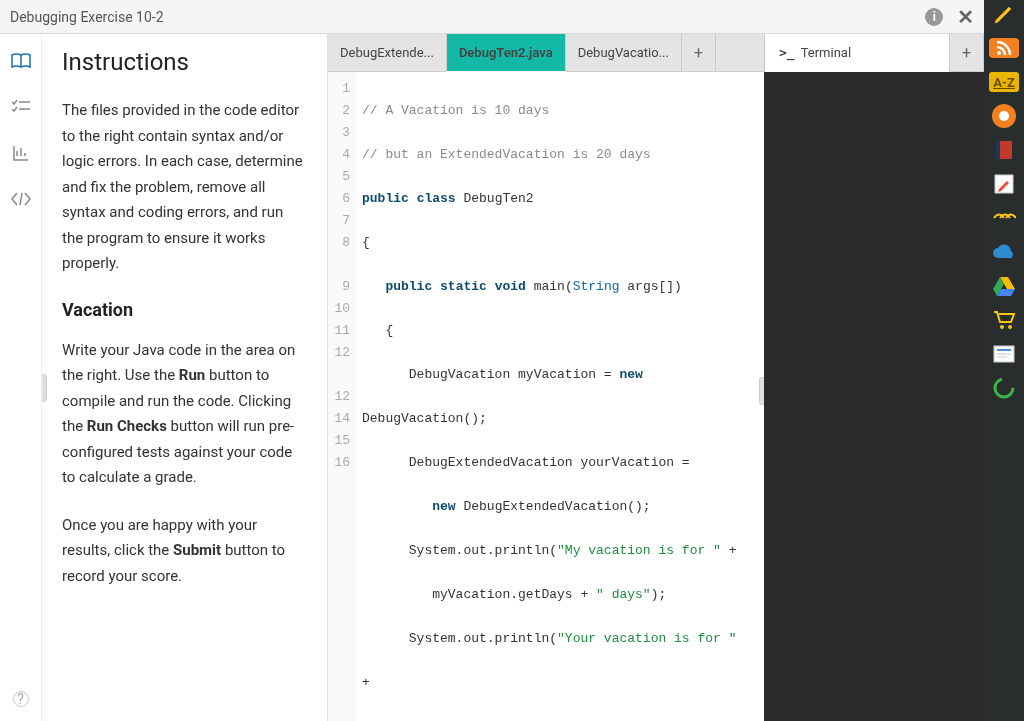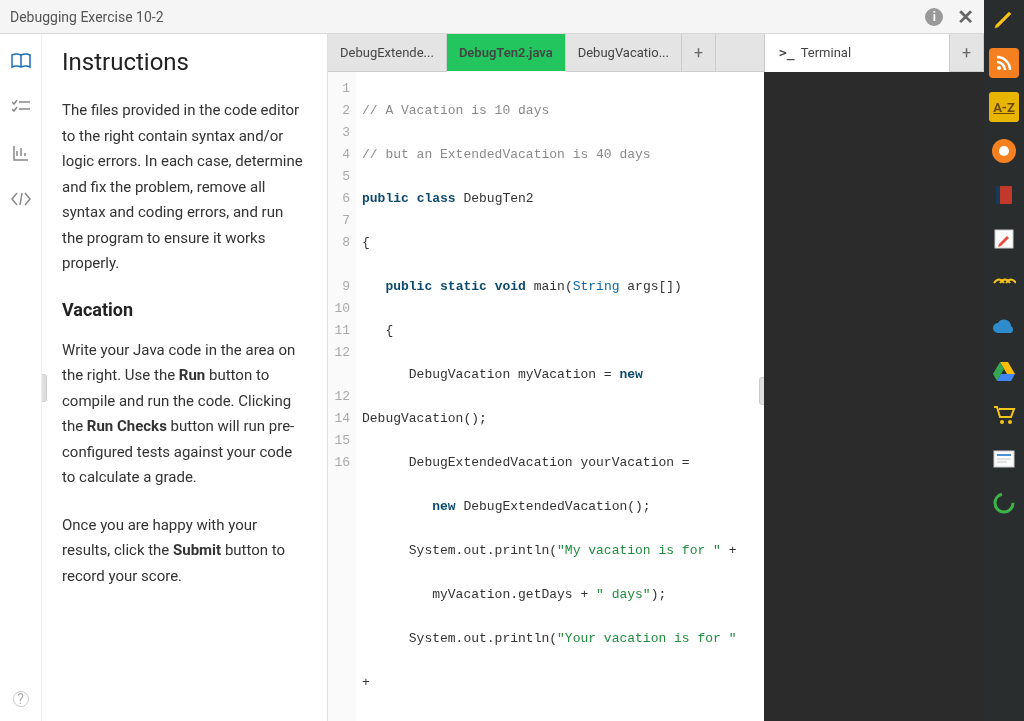--- a/index.html
+++ b/index.html
@@ -23,21 +23,21 @@
     background: #2a2d2e;
     display: flex;
     flex-direction: column;
     align-items: center;
     padding-top: 4px;
     gap: 14px;
     height: 721px;
   }
   .right-toolbar .tool {
     width: 30px;
-    height: 30px;
+    height: 20px;
     display: flex;
     align-items: center;
     justify-content: center;
     cursor: pointer;
     font-size: 18px;
     font-weight: bold;
     border-radius: 4px;
     text-decoration: underline;
   }
   .titlebar {
@@ -146,21 +146,21 @@
     border-right: 1px solid #ccc;
     font-size: 13px;
     color: #444;
     cursor: pointer;
     white-space: nowrap;
     overflow: hidden;
     text-overflow: ellipsis;
     max-width: 120px;
   }
   .tab.active {
-    background: #22c55e;
+    background: #14b8a6;
     font-weight: 600;
     border-bottom: 1px solid #fff;
     margin-bottom: -1px;
   }
   .tab.plus {
     max-width: 34px;
     min-width: 34px;
     justify-content: center;
     font-size: 16px;
     color: #666;
@@ -331,21 +331,21 @@
             <div>10</div>
             <div>11</div>
             <div style="height:44px;line-height:22px">12</div>
             <div>12</div>
             <div>14</div>
             <div>15</div>
             <div>16</div>
           </div>
           <div class="code-lines">
 <div class="line"><span class="tok-comment">// A Vacation is 10 days</span></div>
-<div class="line"><span class="tok-comment">// but an ExtendedVacation is 40 days</span></div>
+<div class="line"><span class="tok-comment">// but an ExtendedVacation is 20 days</span></div>
 <div class="line"><span class="tok-keyword">public</span> <span class="tok-keyword">class</span><span> DebugTen2</span></div>
 <div class="line"><span>{</span></div>
 <div class="line"><span>   </span><span class="tok-keyword">public</span> <span class="tok-keyword">static</span> <span class="tok-keyword">void</span><span class="tok-method"> main(</span><span class="tok-type">String</span><span> args[])</span></div>
 <div class="line"><span>   {</span></div>
 <div class="line"><span>      DebugVacation myVacation = </span><span class="tok-keyword">new</span></div>
 <div class="line wrap"><span>DebugVacation();</span></div>
 <div class="line"><span>      DebugExtendedVacation yourVacation =</span></div>
 <div class="line"><span>         </span><span class="tok-keyword">new</span><span> DebugExtendedVacation();</span></div>
 <div class="line"><span>      System.out.println(</span><span class="tok-string">"My vacation is for "</span><span> +</span></div>
 <div class="line"><span>         myVacation.getDays + </span><span class="tok-string">" days"</span><span>);</span></div>

